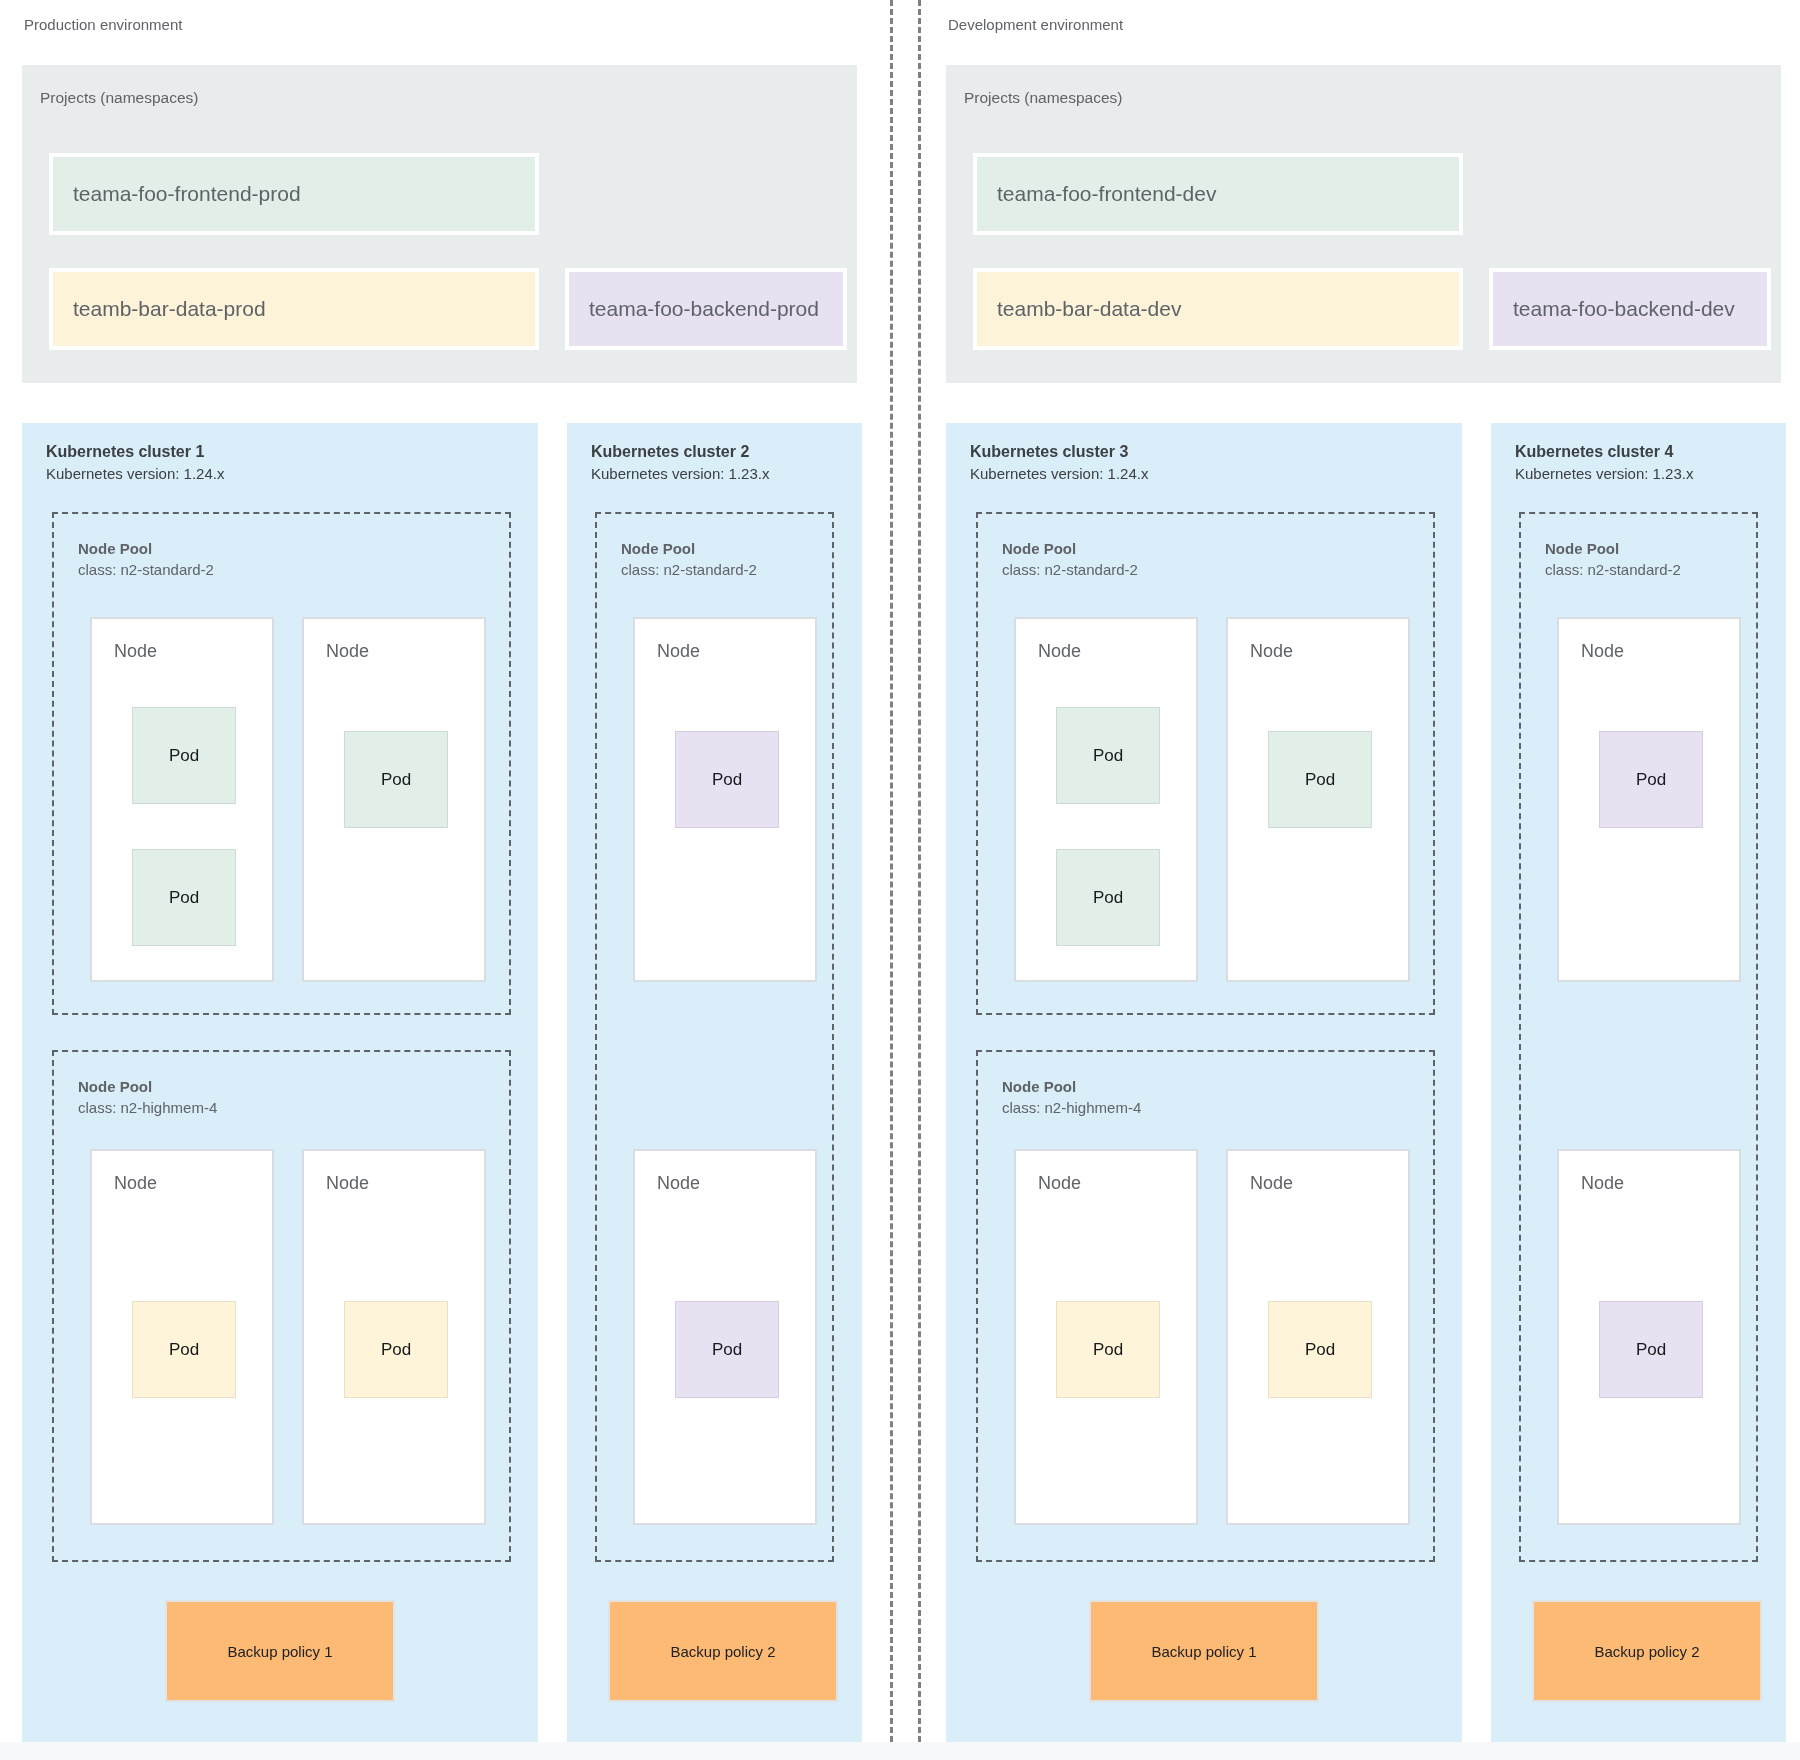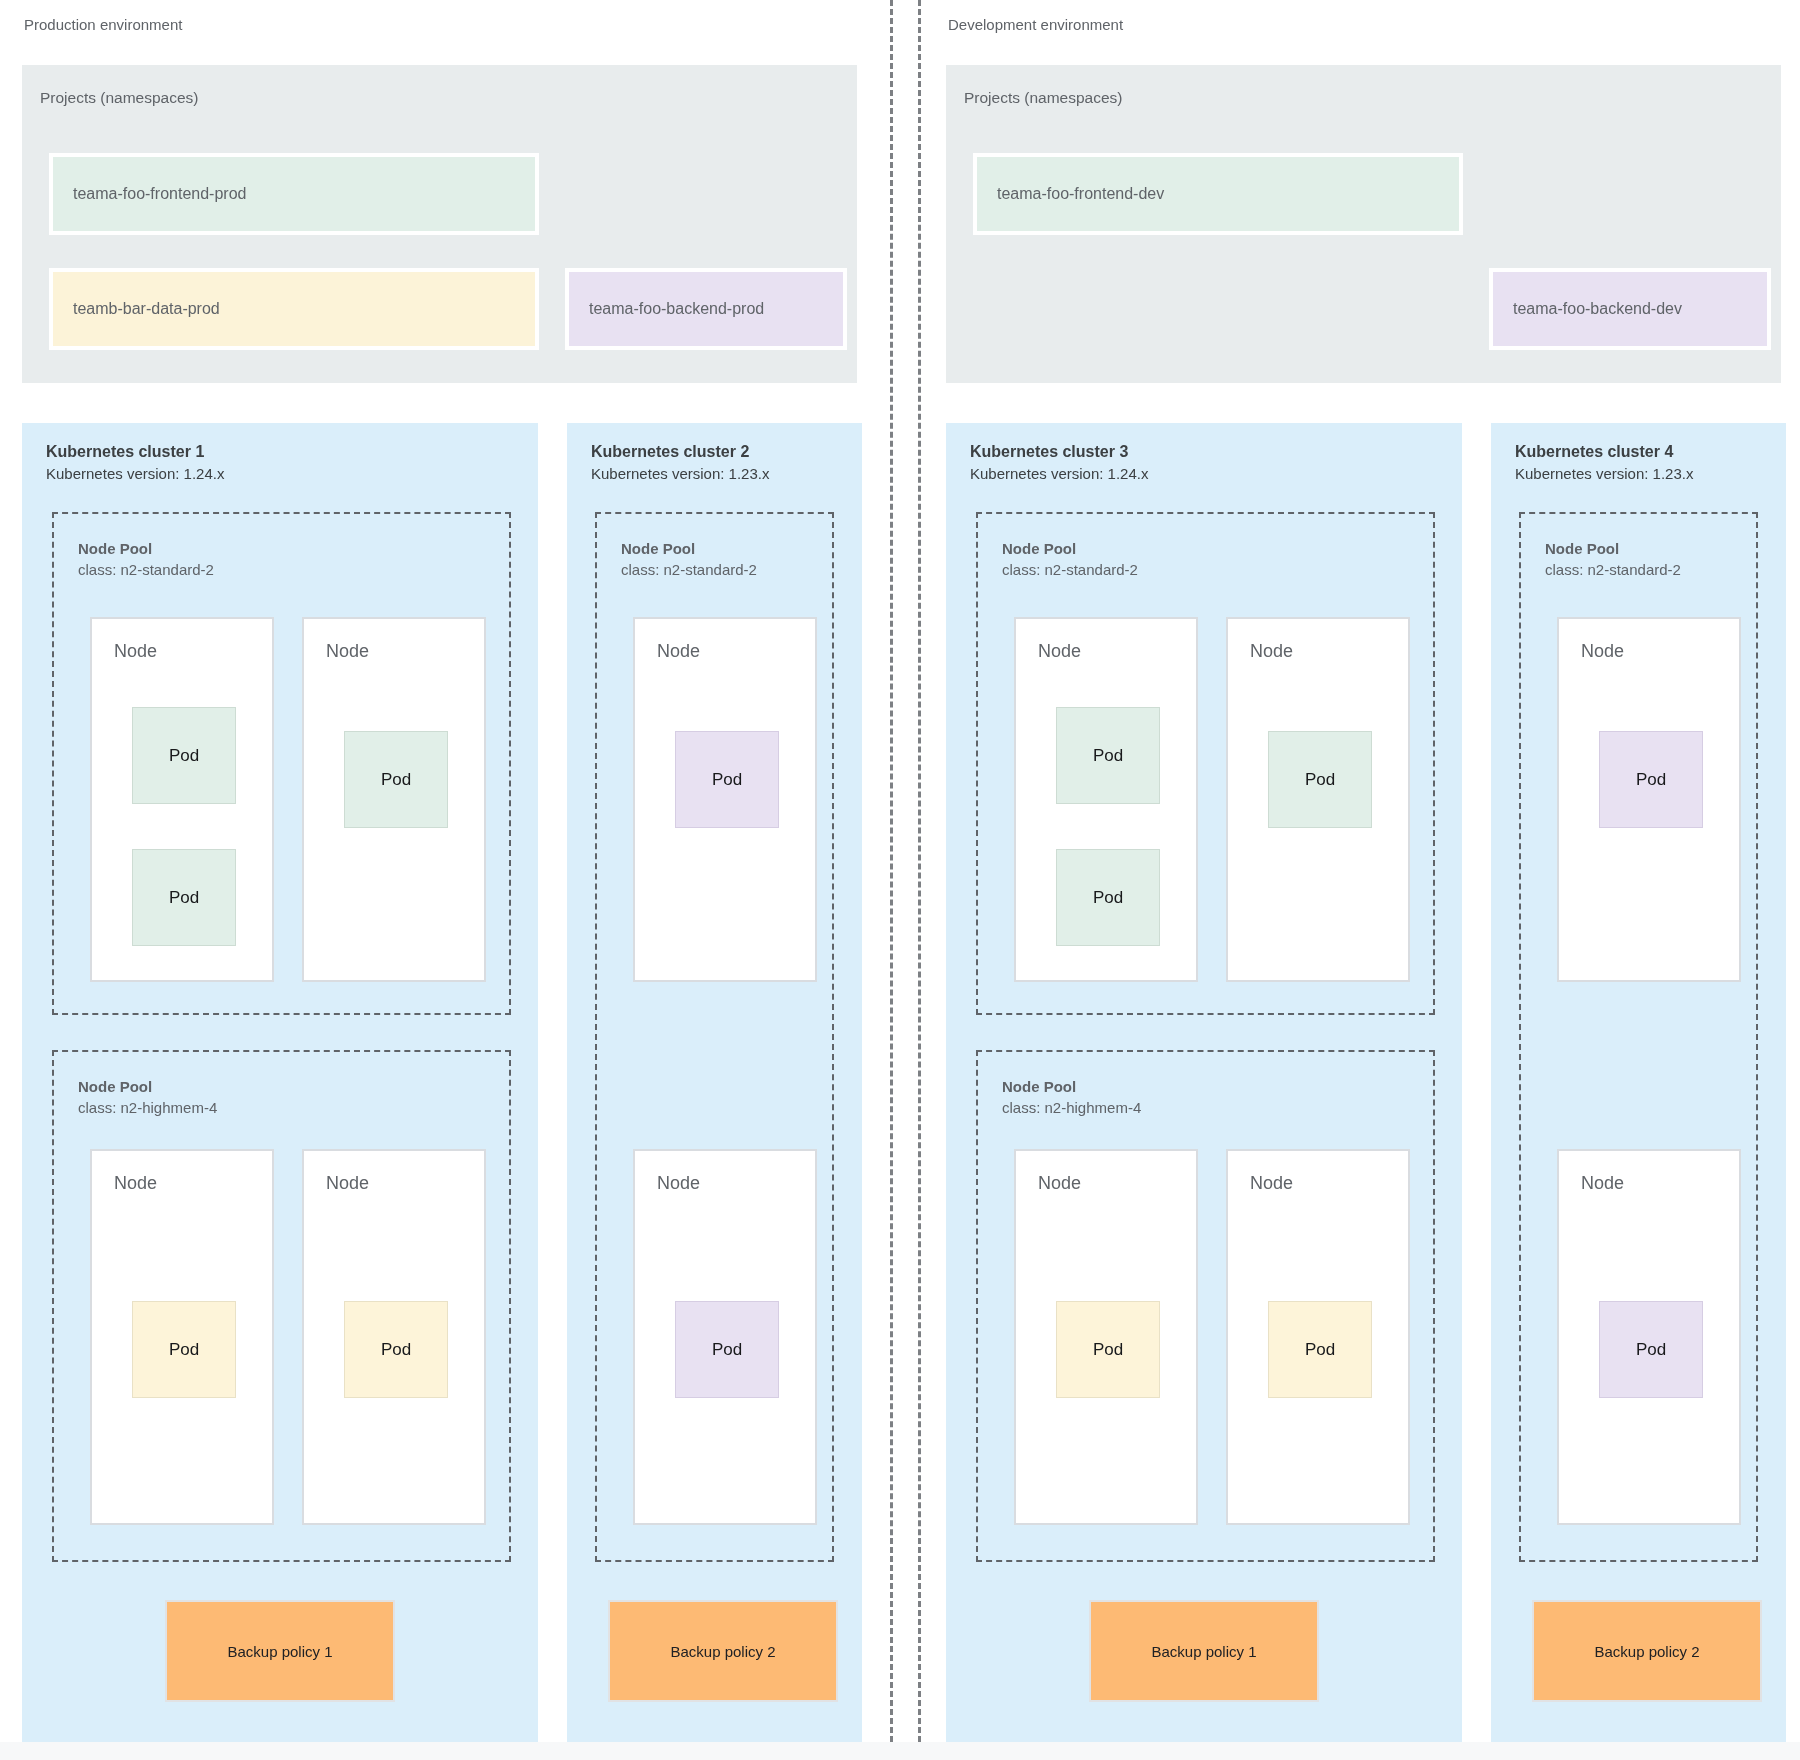--- a/index.html
+++ b/index.html
@@ -14,21 +14,21 @@
   
   .env { position:absolute; top:0; width:842px; height:1760px; }
   .env.prod { left:22px; }
   .env.dev  { left:946px;padding-left:25px; }
   .env-label { position:absolute; left:2px; top:16px; font-size:15px; color:#5f6368; white-space:nowrap; }
 
   
   .projects-panel { position:absolute; left:0; top:65px; width:835px; height:318px; background:#e8eced; }
   .projects-title { position:absolute; left:18px; top:24px; font-size:15.5px; color:#5f6368; }
   .project { position:absolute; height:82px; border:4px solid #ffffff; display:flex; align-items:center;
-             padding-left:20px; font-size:16px; color:#5f6368; }
+             padding-left:20px; font-size:21px; color:#5f6368; }
   .project.frontend { left:27px;  top:88px;  width:490px; background:#e1efe8; }
   .project.data     { left:27px;  top:203px; width:490px; background:#fcf3d8; }
   .project.backend  { left:543px; top:203px; width:282px; background:#e8e1f2; }
 
   
   .cluster { position:absolute; top:423px; height:1319px; background:#daeefa; }
   .cluster.big   { left:0;     width:516px; }
   .cluster.small { left:545px; width:295px; }
   .cluster-title   { position:absolute; left:24px; top:20px; font-size:16px; font-weight:bold; color:#3c4043; white-space:nowrap; }
   .cluster-version { position:absolute; left:24px; top:42px; font-size:15px; color:#3c4043; white-space:nowrap; }
@@ -157,20 +157,23 @@
   <div class="divider d2"></div>
 
   <div class="env dev">
     <div class="env-label">Development environment</div>
 
     <div class="projects-panel">
       <div class="projects-title">Projects (namespaces)</div>
       <div class="project frontend">
         <span>teama-foo-frontend-dev</span>
       </div>
+      <div class="project data">
+        <span>teamb-bar-data-dev</span>
+      </div>
       <div class="project backend">
         <span>teama-foo-backend-dev</span>
       </div>
     </div>
 
     <div class="cluster big">
       <div class="cluster-title">Kubernetes cluster 3</div>
       <div class="cluster-version">Kubernetes version: 1.24.x</div>
 
       <div class="pool poolA">

